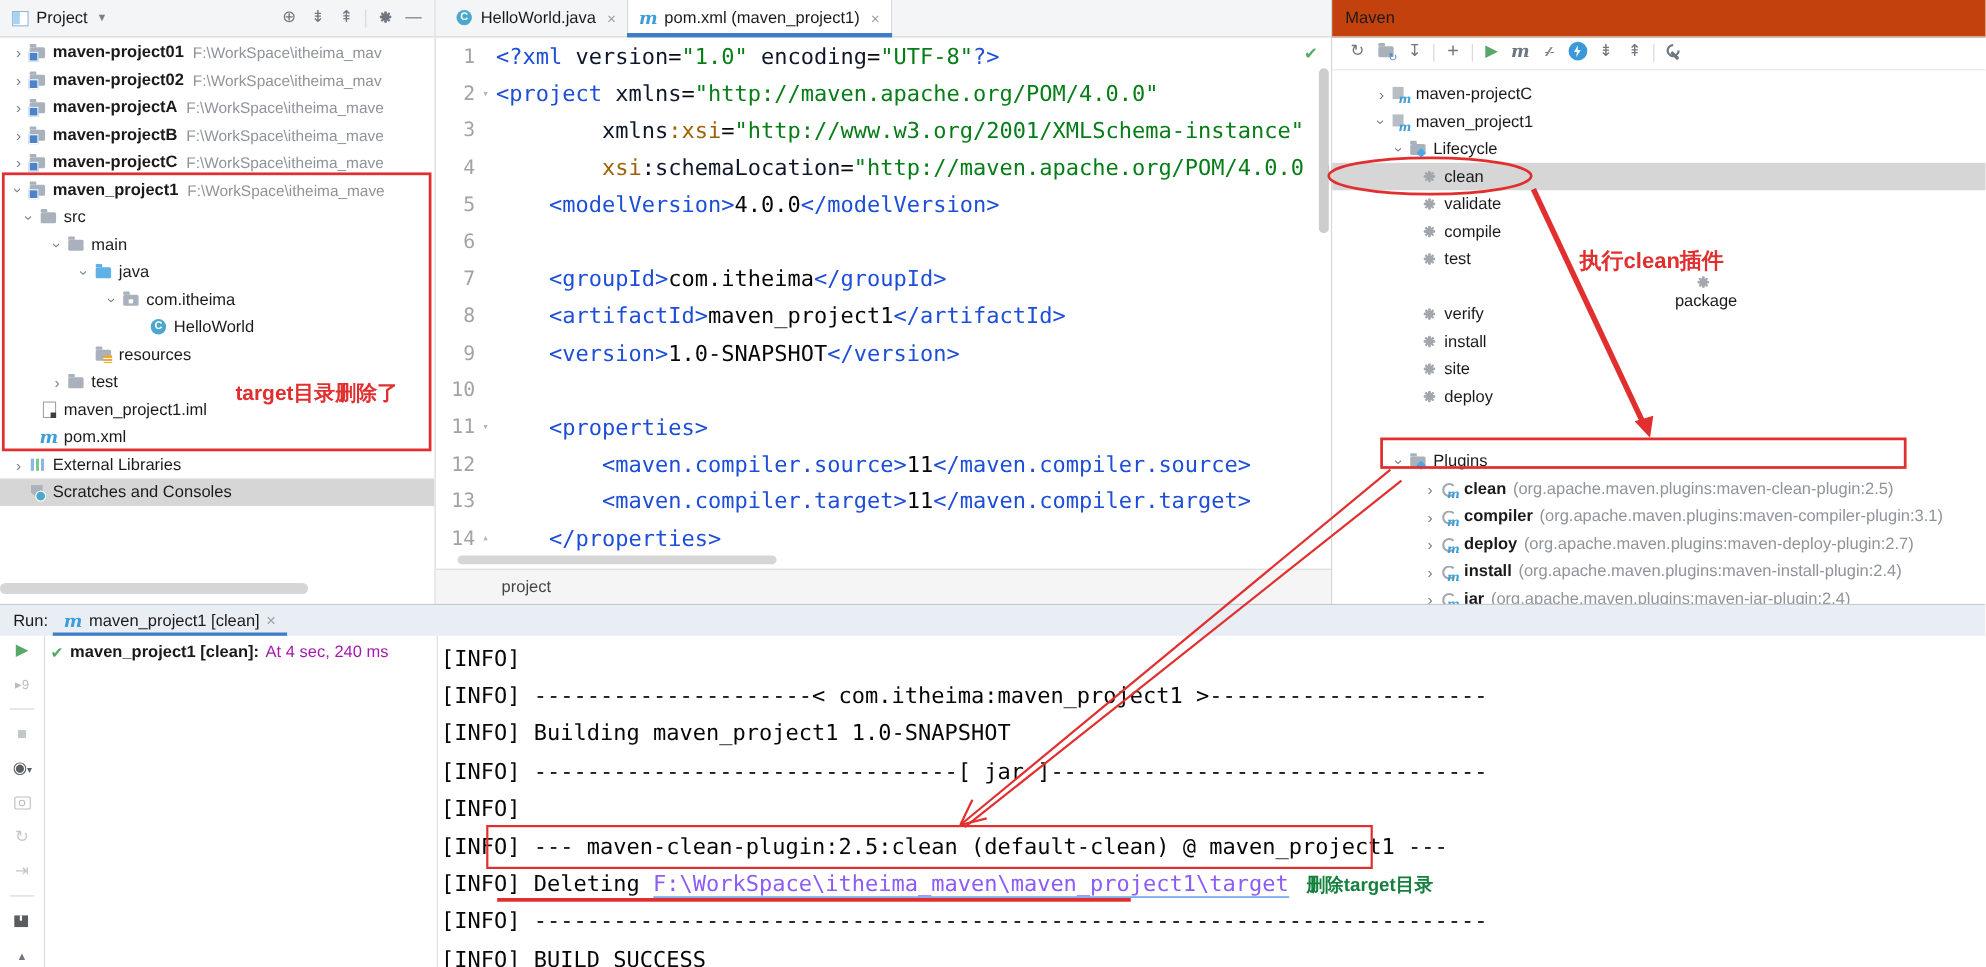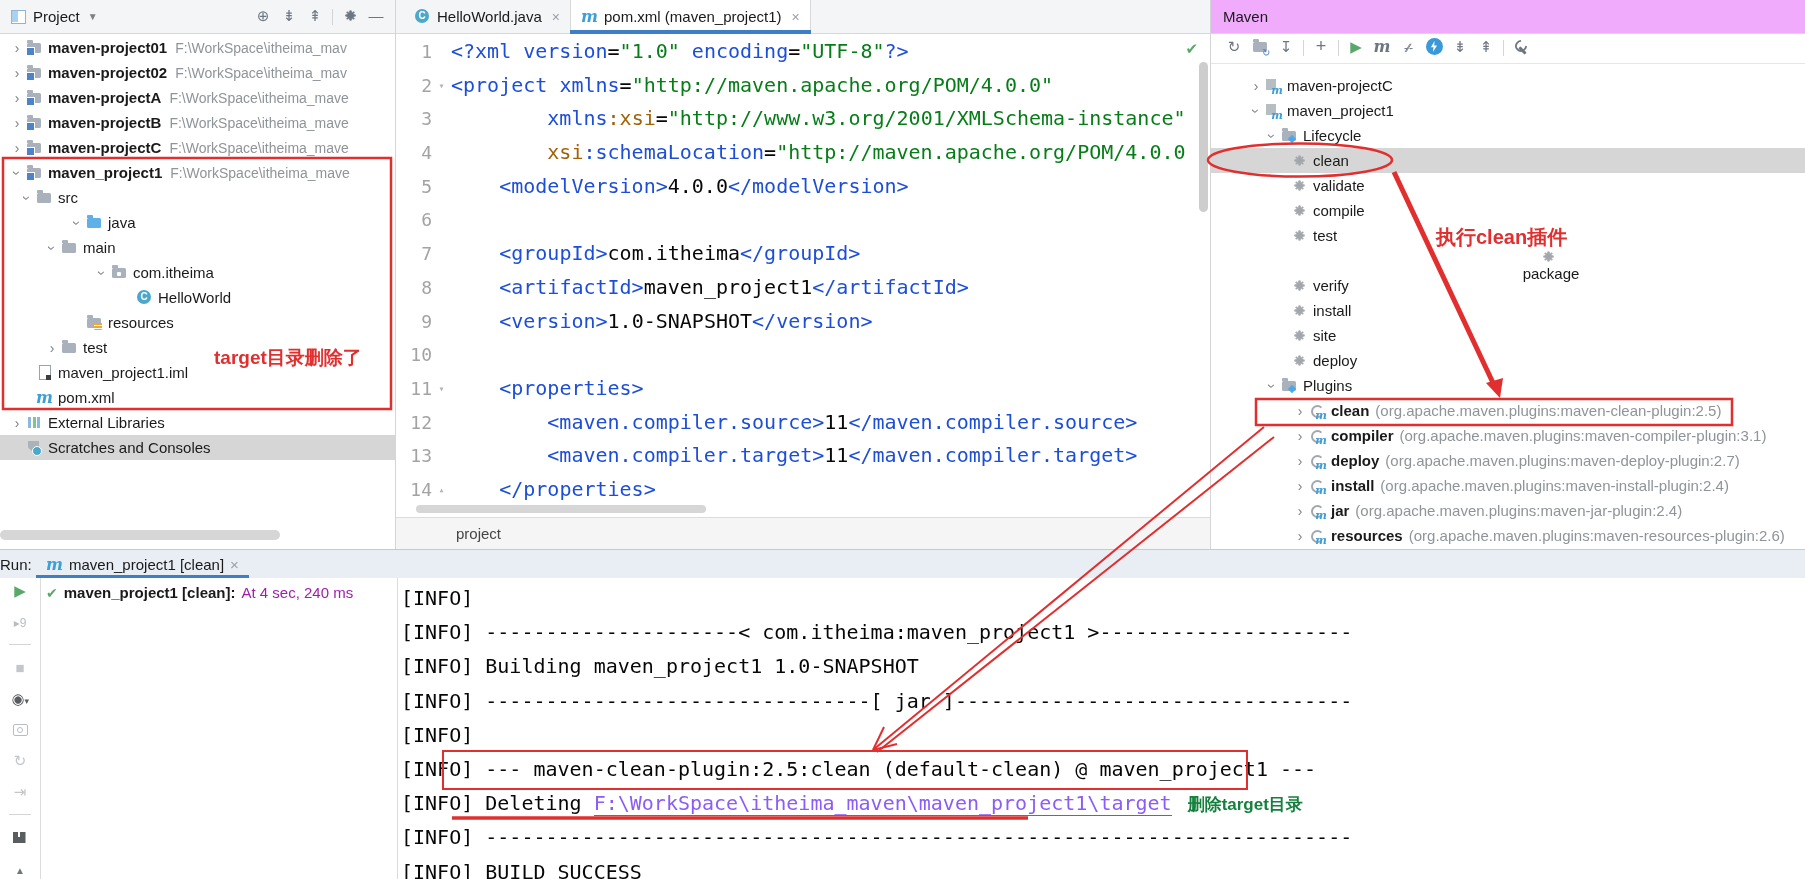--- a/index.html
+++ b/index.html
@@ -61,34 +61,34 @@
   #tabs{position:absolute;left:0;top:0;width:815px;height:33px;background:#f4f5f7;border-bottom:1px solid #d8d8d8;display:flex;align-items:stretch;padding-left:8px}
   .tab{display:flex;align-items:center;gap:6px;padding:0 10px;position:relative}
   .tab.active{background:#fff;border-left:1px solid #d8d8d8;border-right:1px solid #d8d8d8}
   .tab.active::after{content:"";position:absolute;left:-1px;right:-1px;bottom:-1px;height:4px;background:#3e7ec6}
   .tab .x{color:#9aa0a6;font-size:14px;margin-left:4px}
   #lines{position:absolute;left:0;top:35px;width:815px;height:470px;overflow:hidden}
   .eline{display:flex;height:33.7px;align-items:center;font:20px/33.7px "DejaVu Sans Mono",monospace}
   .gut{width:36px;flex:none;text-align:right;color:#a3a3a3;font-size:18px}
   .foldc{width:19px;flex:none;text-align:center;color:#b5b5b5;font-size:10px}
   .code{white-space:pre}
-  .t{color:#1d4ed8}.a{color:#1d4ed8}.ns{color:#a16207}.s{color:#067d17}.x{color:#080808}
+  .t{color:#1d4ed8}.a{color:#0f172a}.ns{color:#a16207}.s{color:#067d17}.x{color:#080808}
   #vscroll{position:absolute;right:3px;top:62px;width:9px;height:150px;background:#cdcdcd;border-radius:5px}
   #hscroll{position:absolute;left:20px;top:505px;width:290px;height:8px;background:#d6d6d6;border-radius:4px}
   #echeck{position:absolute;right:13px;top:40px;color:#59a869;font-size:15px}
   #crumbs{position:absolute;left:0;top:517px;width:815px;height:32px;background:#f5f5f5;border-top:1px solid #dcdcdc;line-height:32px;padding-left:60px;color:#454545}
   
   #maven{left:1210px;top:0;width:595px;height:549px;border-left:1px solid #d5d5d5}
-  #mvnttl{height:33px;line-height:33px;padding-left:12px;background:#f0abfc;border-bottom:1px solid #d8d8d8}
+  #mvnttl{height:33px;line-height:33px;padding-left:12px;background:#c2410c;border-bottom:1px solid #d8d8d8}
   #mvntb{position:absolute;left:0;top:33px;width:595px;height:30px;display:flex;align-items:center;padding-left:10px;border-bottom:1px solid #e6e6e6}
   #mvntree{position:absolute;left:0;top:73px;width:595px}
   .mdet{color:#8f9499;margin-left:6px}
   
   #runhdr{position:absolute;left:0;top:549px;width:1805px;height:29px;background:#e9edf4;border-top:1px solid #c6cad0;display:flex;align-items:center}
-  #runhdr .rl{width:34px}
+  #runhdr .rl{margin-left:12px;width:34px}
   #runtab{display:flex;align-items:center;gap:6px;position:relative;height:29px;padding:0 10px;margin-left:2px}
   #runtab::after{content:"";position:absolute;left:0;right:0;bottom:0;height:4px;background:#3e7ec6}
   #runbody{position:absolute;left:0;top:578px;width:1805px;height:301px;background:#fff}
   #runtools{position:absolute;left:0;top:0;width:40px;height:301px;border-right:1px solid #dcdcdc;display:flex;flex-direction:column;align-items:center;padding-top:4px;gap:14px}
   #runtools .tbsep{width:22px;height:1px;margin:0}
   #runstat{position:absolute;left:46px;top:6px;display:flex;align-items:center;gap:6px;white-space:nowrap}
   #runstat .chk{color:#59a869;font-size:14px}
   #runstat .nm{font-weight:bold}
   #runstat .tm{color:#a21caf}
   #rundiv{position:absolute;left:397px;top:0;width:1px;height:301px;background:#dcdcdc}
@@ -178,33 +178,33 @@
         <span class="lbl b">maven_project1</span>
         <span class="sub">F:\WorkSpace\itheima_mave</span>
       </div>
       <div class="row" style="padding-left: 18px;">
         <span class="chev exp">›</span>
         <span class="ic">
           <span class="fold"></span>
         </span>
         <span class="lbl">src</span>
       </div>
+      <div class="row" style="padding-left: 43px;">
+        <span class="chev exp">›</span>
+        <span class="ic">
+          <span class="fold"></span>
+        </span>
+        <span class="lbl">main</span>
+      </div>
       <div class="row" style="padding-left: 68px;">
         <span class="chev exp">›</span>
         <span class="ic">
           <span class="fold bluef"></span>
         </span>
         <span class="lbl">java</span>
-      </div>
-      <div class="row" style="padding-left: 43px;">
-        <span class="chev exp">›</span>
-        <span class="ic">
-          <span class="fold"></span>
-        </span>
-        <span class="lbl">main</span>
       </div>
       <div class="row" style="padding-left: 93px;">
         <span class="chev exp">›</span>
         <span class="ic">
           <span class="fold"></span>
           <span class="pkgdot"></span>
         </span>
         <span class="lbl">com.itheima</span>
       </div>
       <div class="row" style="padding-left: 118px;">
@@ -446,21 +446,21 @@
           <span class="gear ggray"></span>
         </span>
         <span class="lbl">site</span>
       </div>
       <div class="row" style="padding-left: 80px;">
         <span class="ic">
           <span class="gear ggray"></span>
         </span>
         <span class="lbl">deploy</span>
       </div>
-      <div class="row" style="padding-left: 52px;">
+      <div class="row" style="padding-left: 52px; margin-top: 34px;">
         <span class="chev exp">›</span>
         <span class="ic">
           <span class="fold"></span>
           <span class="gear gblue"></span>
         </span>
         <span class="lbl">Plugins</span>
       </div>
       <div class="row" style="padding-left: 80px;">
         <span class="chev">›</span>
         <span class="ic">

